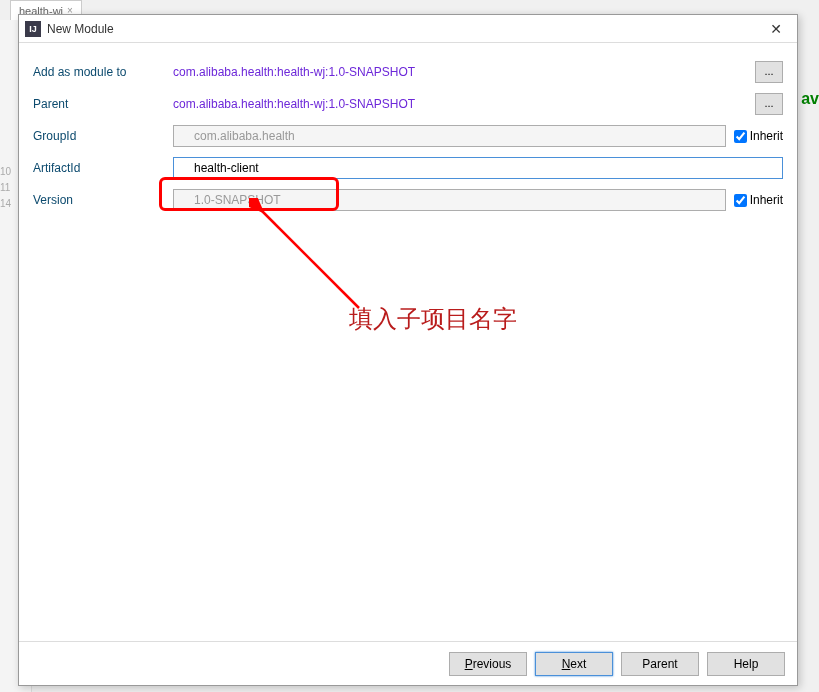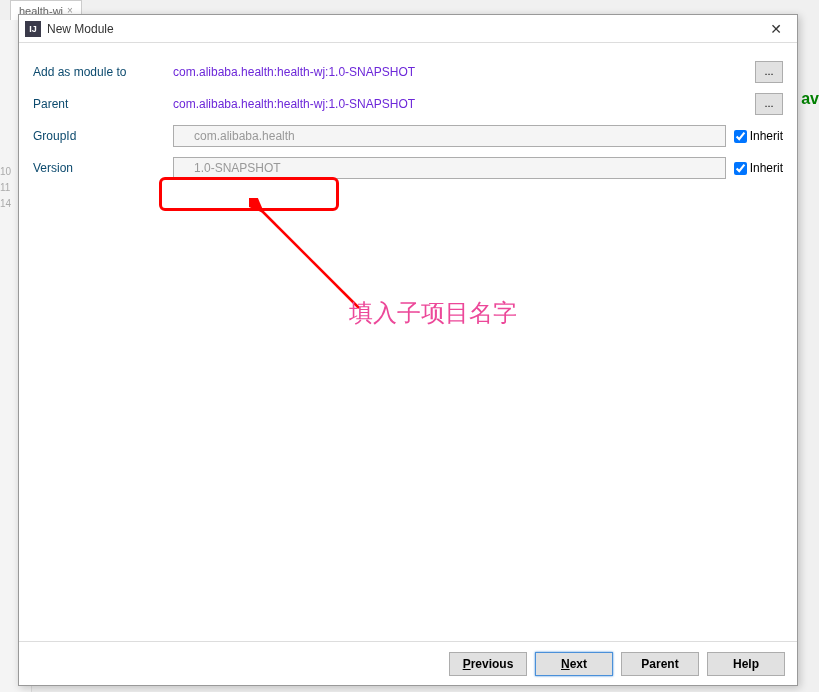--- a/index.html
+++ b/index.html
@@ -143,22 +143,22 @@
       border-radius: 6px;
       pointer-events: none;
       left: 140px;
       top: 134px;
       width: 180px;
       height: 34px;
     }
     .annotation-text {
       position: absolute;
       left: 330px;
-      top: 254px;
-      color: #ec4899;
+      top: 260px;
+      color: #b91c1c;
       font-size: 24px;
       font-family: Liberation Sans, sans-serif;
     }
     .arrow-svg {
       position: absolute;
       left: 230px;
       top: 155px;
       width: 150px;
       height: 130px;
       pointer-events: none;
@@ -173,21 +173,20 @@
       gap: 8px;
     }
     .footer-btn {
       min-width: 78px;
       height: 24px;
       border: 1px solid #adadad;
       background: #e1e1e1;
       font-size: 12px;
       cursor: pointer;
       padding: 0 10px;
-      font-weight: bold;
     }
     .footer-btn.primary {
       border: 1px solid #4a90d9;
       box-shadow: 0 0 2px #4a90d9;
     }
     .underline { text-decoration: underline; }
     .bg-green {
       position: absolute;
       right: 0;
       top: 90px;
@@ -244,20 +243,24 @@
 
     <div class="form-row">
       <div class="form-label">GroupId</div>
       <input class="text-input" disabled="" value="com.alibaba.health" style="">
       <label class="checkbox-wrap">
         <input type="checkbox" checked="" style="">
         <span>Inherit</span>
       </label>
     </div>
 
+    <div class="form-row">
+      <div class="form-label">ArtifactId</div>
+      <input class="text-input focused" value="health-client" style="">
+    </div>
 
     <div class="form-row">
       <div class="form-label">Version</div>
       <input class="text-input" disabled="" value="1.0-SNAPSHOT" style="">
       <label class="checkbox-wrap">
         <input type="checkbox" checked="" style="">
         <span>Inherit</span>
       </label>
     </div>
 

